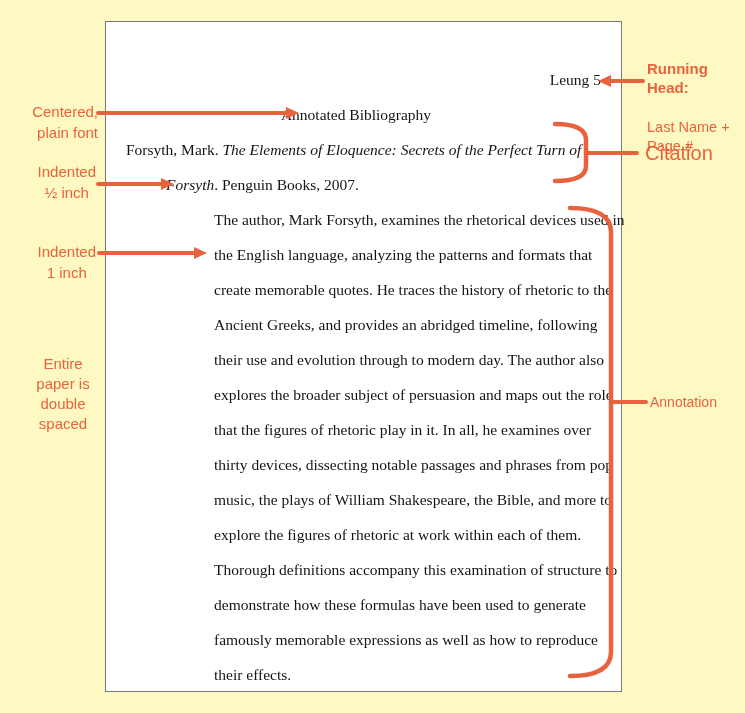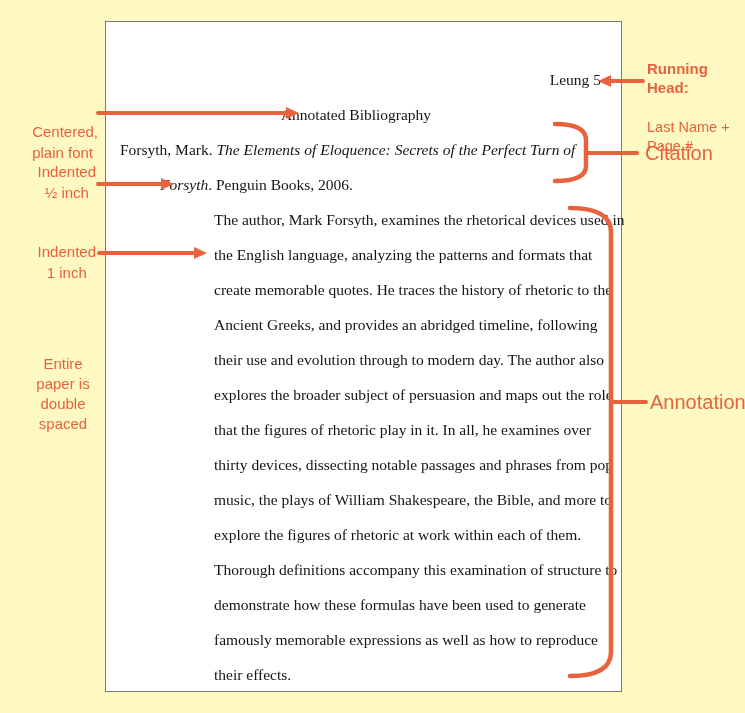--- a/index.html
+++ b/index.html
@@ -24,37 +24,37 @@
     border:1.5px solid var(--border);
     background:#ffffff;
   }
   .page-inner{
     padding-top:40px;
     font-size:15.5px;
     line-height:35px;
   }
   .leung{text-align:right;margin-right:20px;}
   .doc-title{text-align:center;margin-left:30px;margin-right:45px;}
-  .citation{margin-left:14px;padding-left:40px;text-indent:-40px;white-space:nowrap;}
+  .citation{margin-left:20px;padding-left:40px;text-indent:-40px;white-space:nowrap;}
   .citation .it{font-style:italic;}
   .para{margin-left:108px;white-space:pre;}
   
   .lbl{
     position:absolute;
     color:var(--accent);
     font-family:"Liberation Sans", sans-serif;
     font-size:15px;line-height:21px;
     white-space:pre-line;
   }
-  .lbl-centered{right:647px;top:101px;text-align:left;margin-top:20px;}
+  .lbl-centered{right:647px;top:101px;text-align:right;}
   .lbl-indent-half{right:649px;top:161px;text-align:center;}
   .lbl-indent-one{right:649px;top:241px;text-align:center;}
   .lbl-double{left:18px;width:90px;top:354px;text-align:center;line-height:20px;}
   .lbl-citation{left:645px;top:143px;font-size:20px;}
-  .lbl-annotation{left:650px;top:392px;font-size:20px;}
+  .lbl-annotation{left:650px;top:392px;font-size:14px;}
   .lbl-running{left:647px;top:40px;line-height:19px;}
   .rh-title{font-weight:bold;font-size:15px;white-space:pre-line;}
   .rh-sub{font-size:14.5px;white-space:pre-line;margin-top:2px;line-height:19px;}
   
   .overlay{
     position:absolute;left:0;top:0;width:745px;height:713px;
     pointer-events:none;
   }
   .overlay line,.overlay path{stroke:var(--accent);fill:none;stroke-linecap:round;stroke-linejoin:round;}
   .overlay polygon{fill:var(--accent);stroke:none;}
@@ -63,21 +63,21 @@
 </style>
 </head>
 <body>
 
 <div class="canvas">
 
   <div class="page">
     <div class="page-inner">
       <div class="leung">Leung 5</div>
       <div class="doc-title">Annotated Bibliography</div>
-      <div class="citation" id="citation"><span>Forsyth, Mark. </span><span class="it">The Elements of Eloquence: Secrets of the Perfect Turn of</span><br><span class="it">Forsyth</span><span>. Penguin Books, 2006.</span></div>
+      <div class="citation" id="citation"><span>Forsyth, Mark. </span><span class="it">The Elements of Eloquence: Secrets of the Perfect Turn of</span><br><span class="it">Forsyth</span><span>. Penguin Books, 2007.</span></div>
       <div class="para" id="annotation">The author, Mark Forsyth, examines the rhetorical devices used in
 the English language, analyzing the patterns and formats that
 create memorable quotes. He traces the history of rhetoric to the
 Ancient Greeks, and provides an abridged timeline, following
 their use and evolution through to modern day. The author also
 explores the broader subject of persuasion and maps out the role
 that the figures of rhetoric play in it. In all, he examines over
 thirty devices, dissecting notable passages and phrases from pop
 music, the plays of William Shakespeare, the Bible, and more to
 explore the figures of rhetoric at work within each of them.

